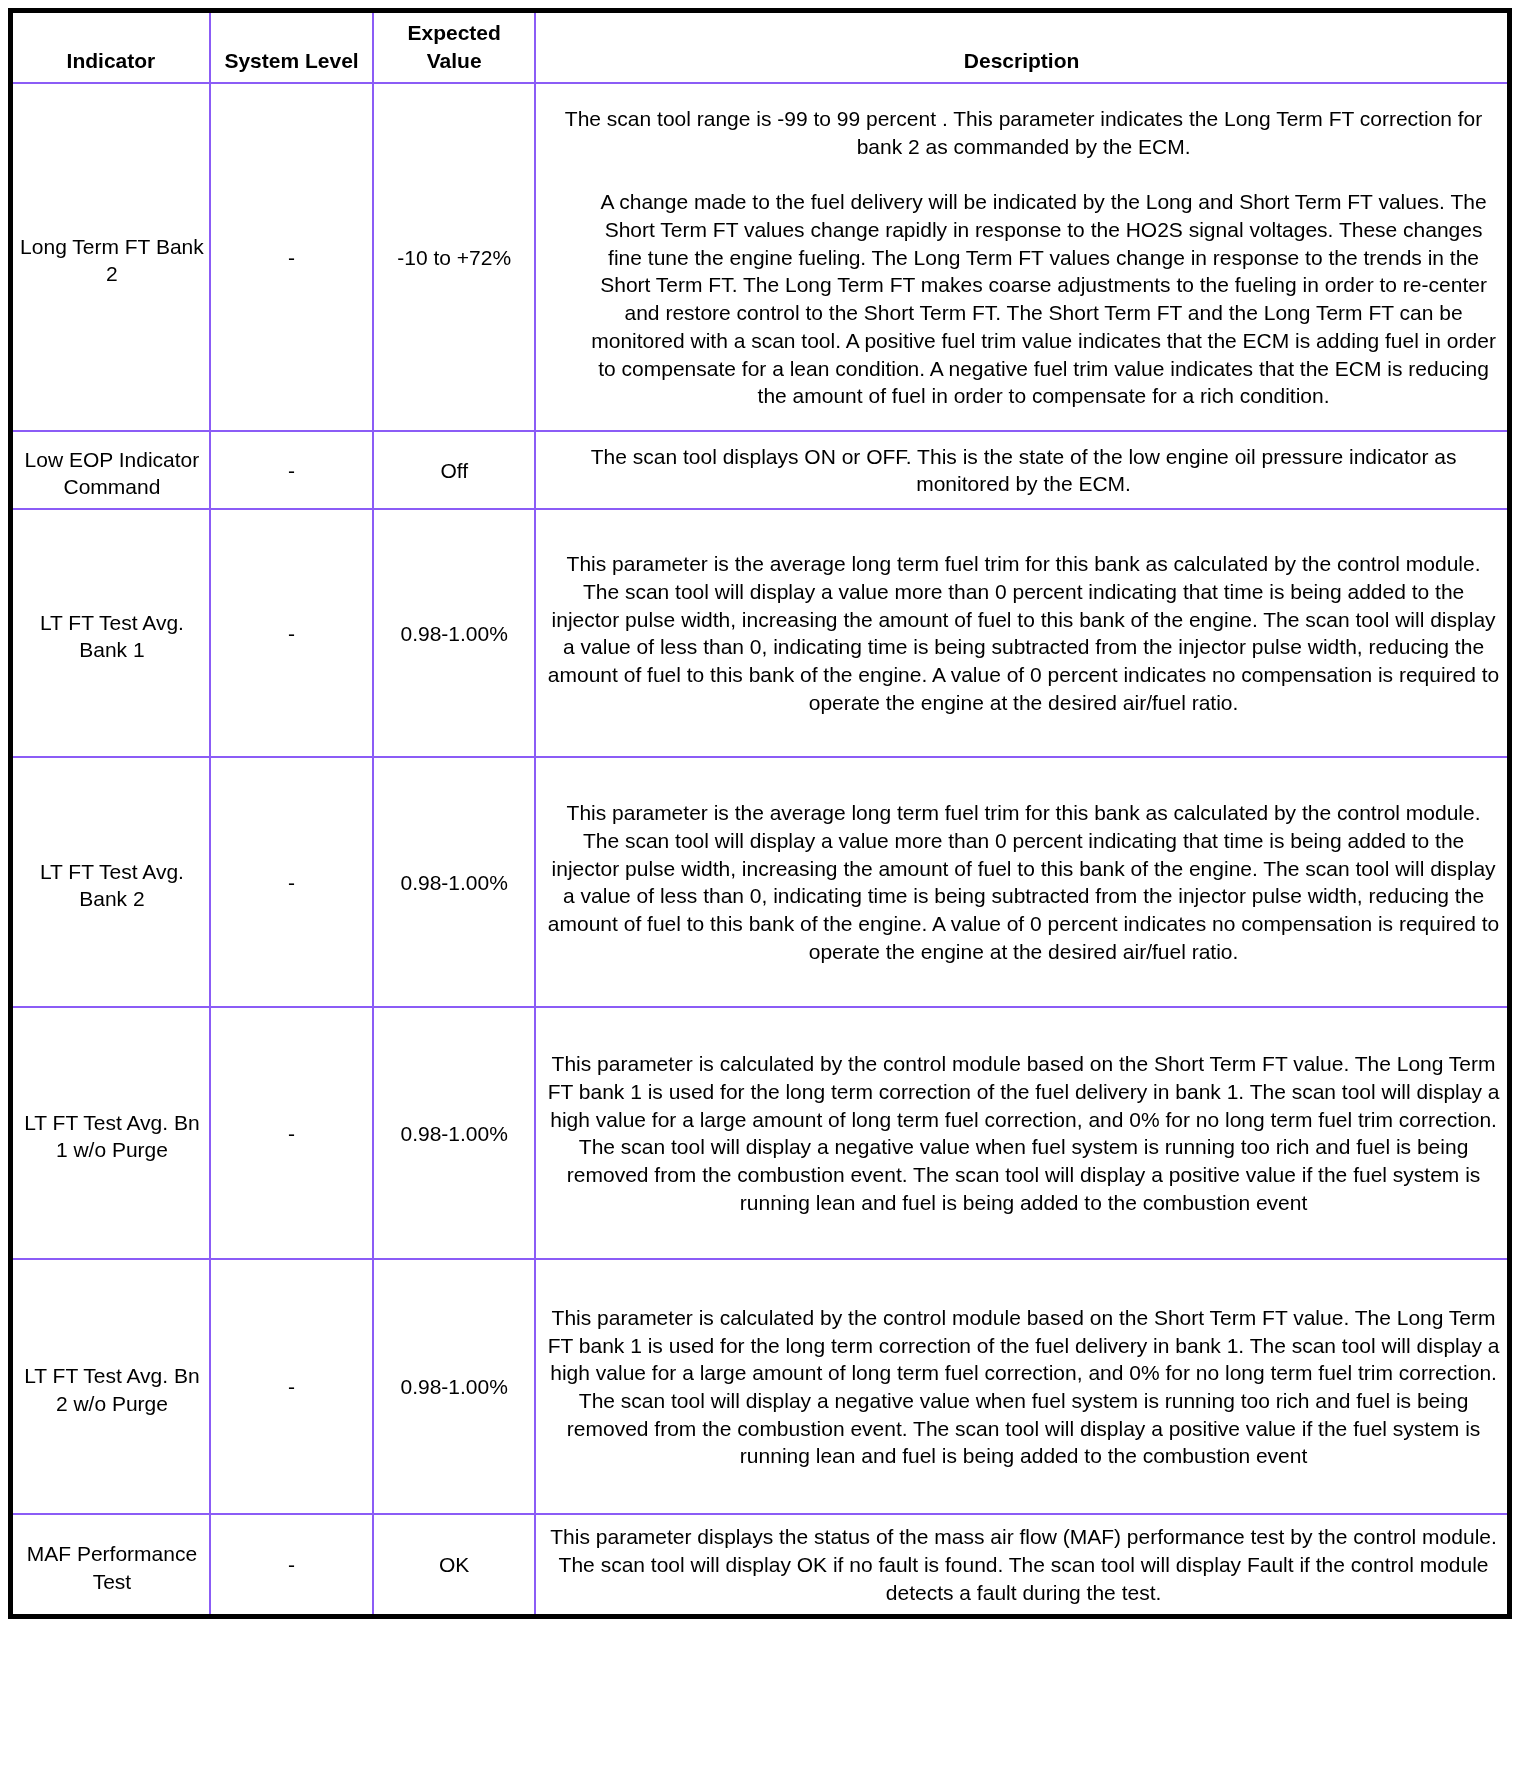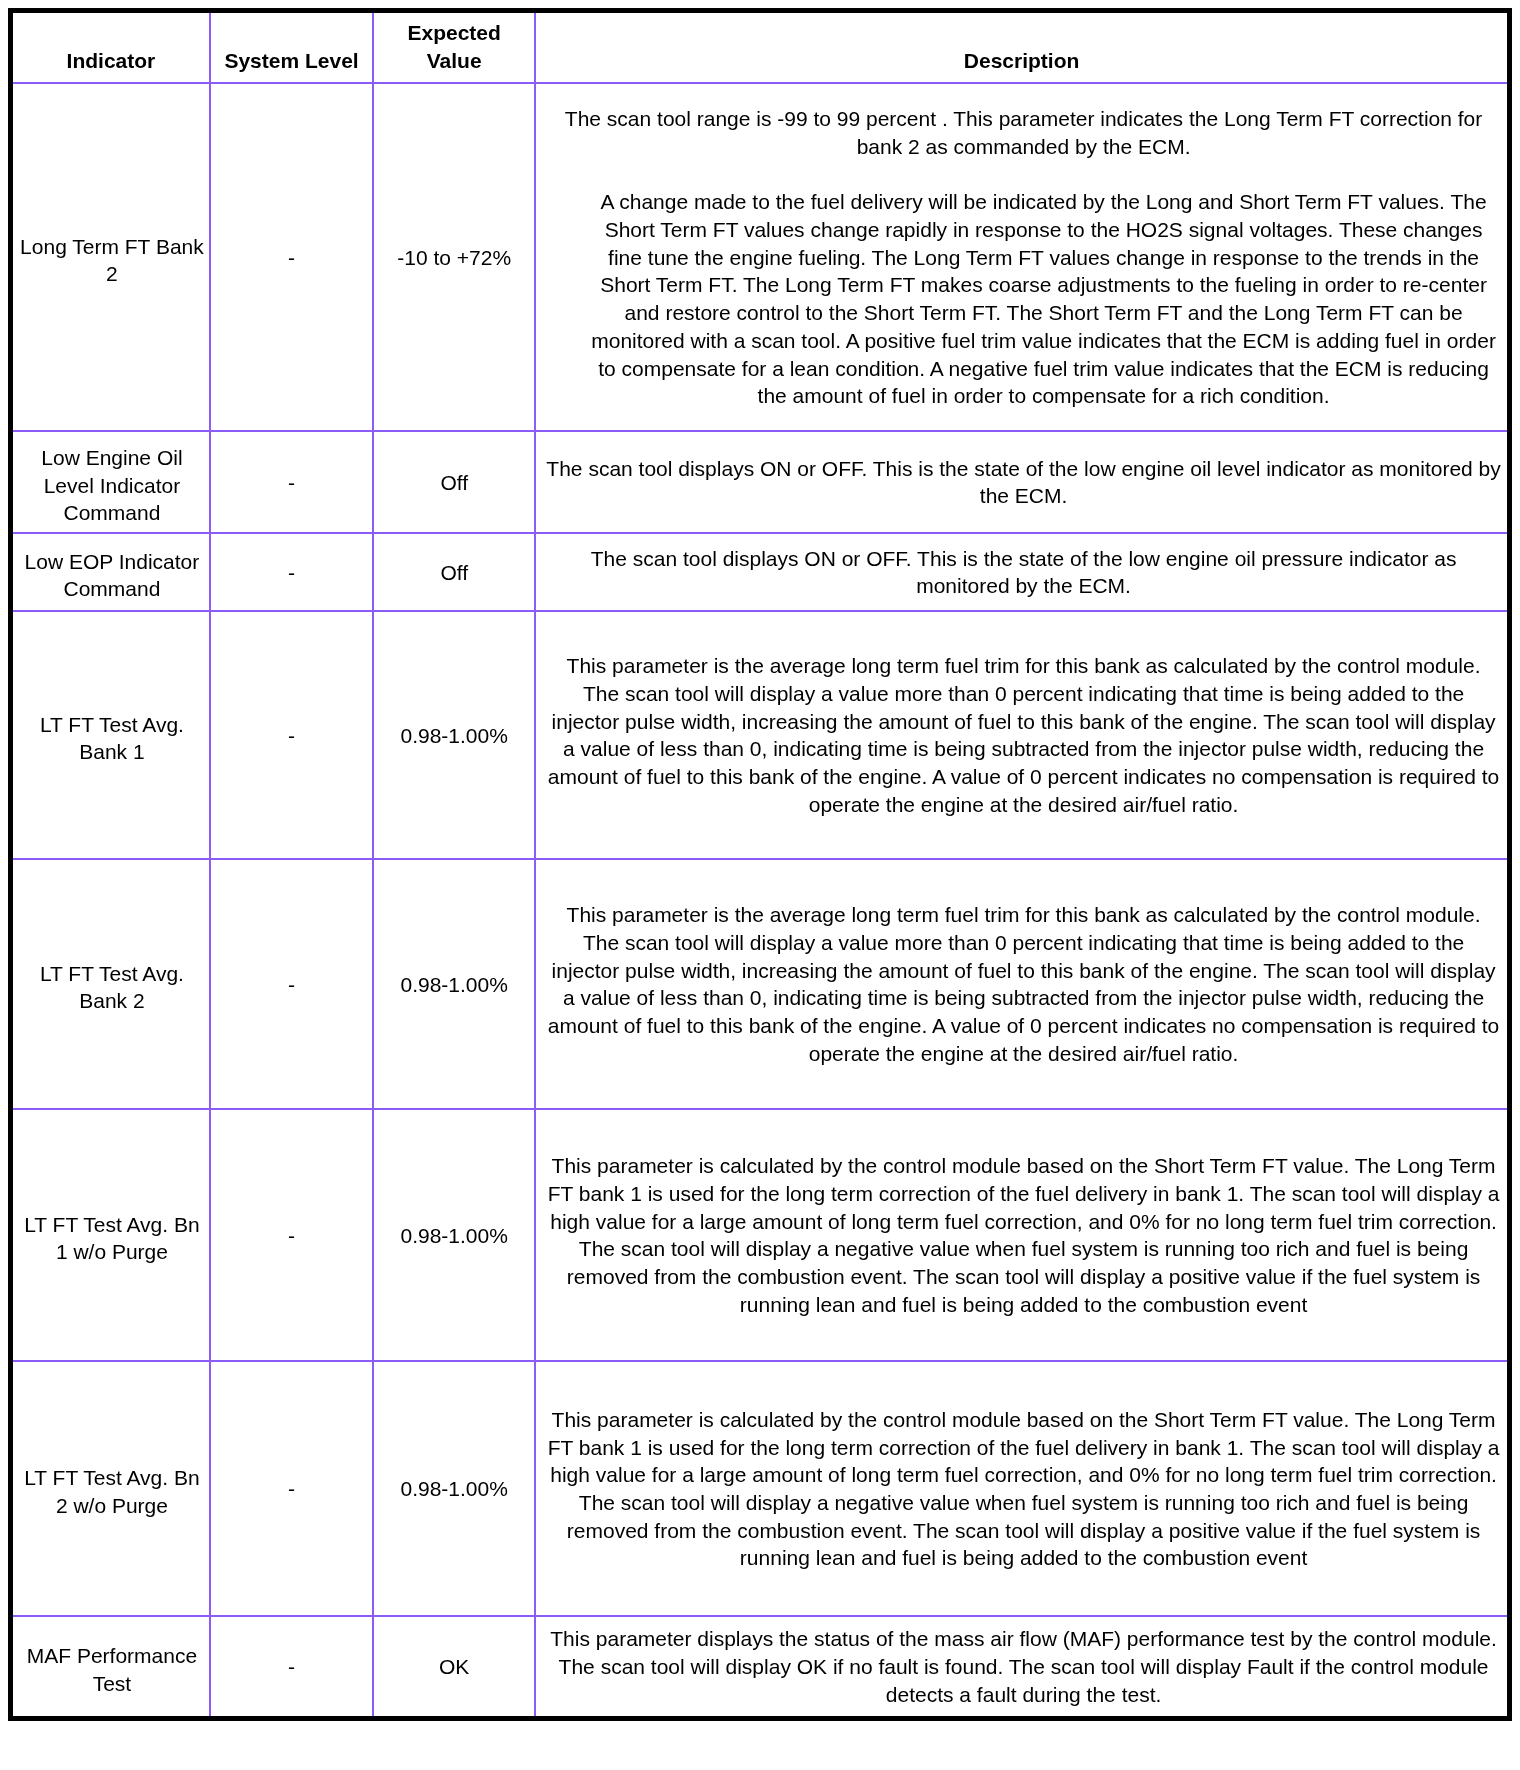--- a/index.html
+++ b/index.html
@@ -86,28 +86,20 @@
     <tbody>
       <tr class="r1">
         <td class="param">Long Term FT Bank 2</td>
         <td class="state">-</td>
         <td class="value">-10 to +72%</td>
         <td class="desc">
           <p>The scan tool range is -99 to 99 percent . This parameter indicates the Long Term FT correction for bank 2 as commanded by the ECM.</p>
           <p>A change made to the fuel delivery will be indicated by the Long and Short Term FT values. The Short Term FT values change rapidly in response to the HO2S signal voltages. These changes fine tune the engine fueling. The Long Term FT values change in response to the trends in the Short Term FT. The Long Term FT makes coarse adjustments to the fueling in order to re-center and restore control to the Short Term FT. The Short Term FT and the Long Term FT can be monitored with a scan tool. A positive fuel trim value indicates that the ECM is adding fuel in order to compensate for a lean condition. A negative fuel trim value indicates that the ECM is reducing the amount of fuel in order to compensate for a rich condition.</p>
         </td>
       </tr>
-      <tr class="r2">
-        <td class="param">Low Engine Oil Level Indicator Command</td>
-        <td class="state">-</td>
-        <td class="value">Off</td>
-        <td class="desc">
-          <p>The scan tool displays ON or OFF. This is the state of the low engine oil level indicator as monitored by the ECM.</p>
-        </td>
-      </tr>
       <tr class="r3">
         <td class="param">Low EOP Indicator Command</td>
         <td class="state">-</td>
         <td class="value">Off</td>
         <td class="desc">
           <p>The scan tool displays ON or OFF. This is the state of the low engine oil pressure indicator as monitored by the ECM.</p>
         </td>
       </tr>
       <tr class="r4">
         <td class="param">LT FT Test Avg. Bank 1</td>

